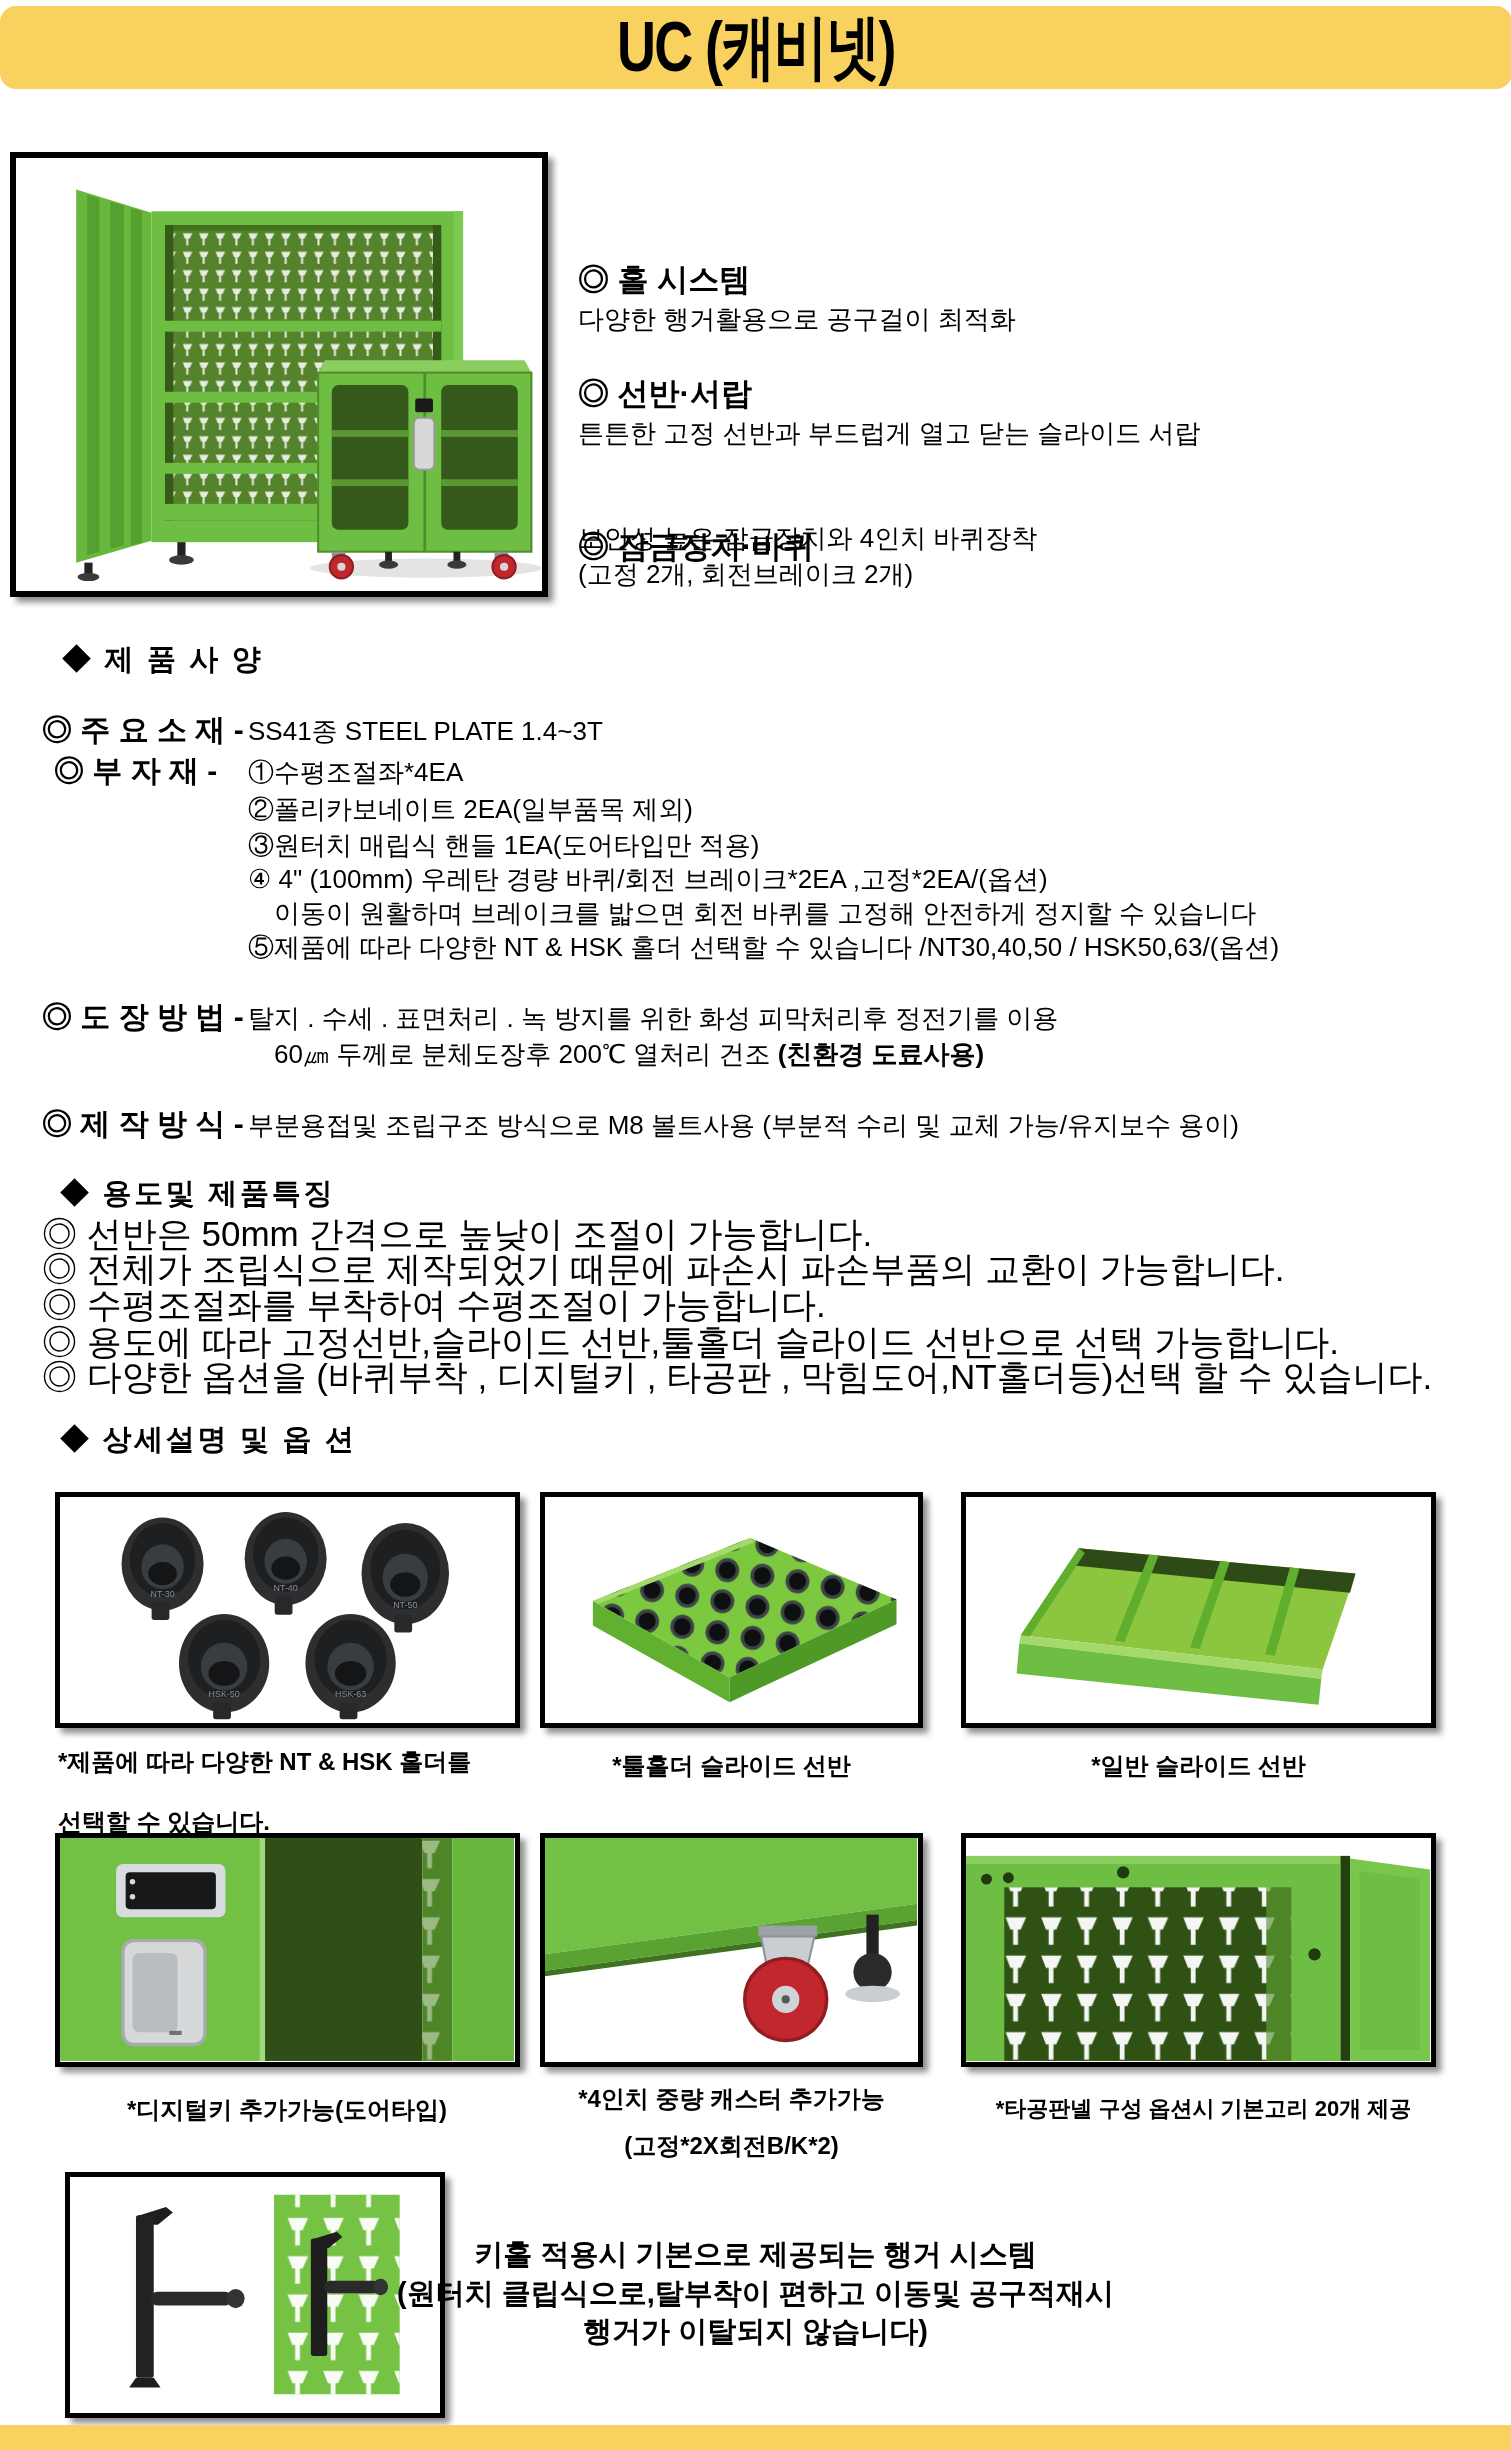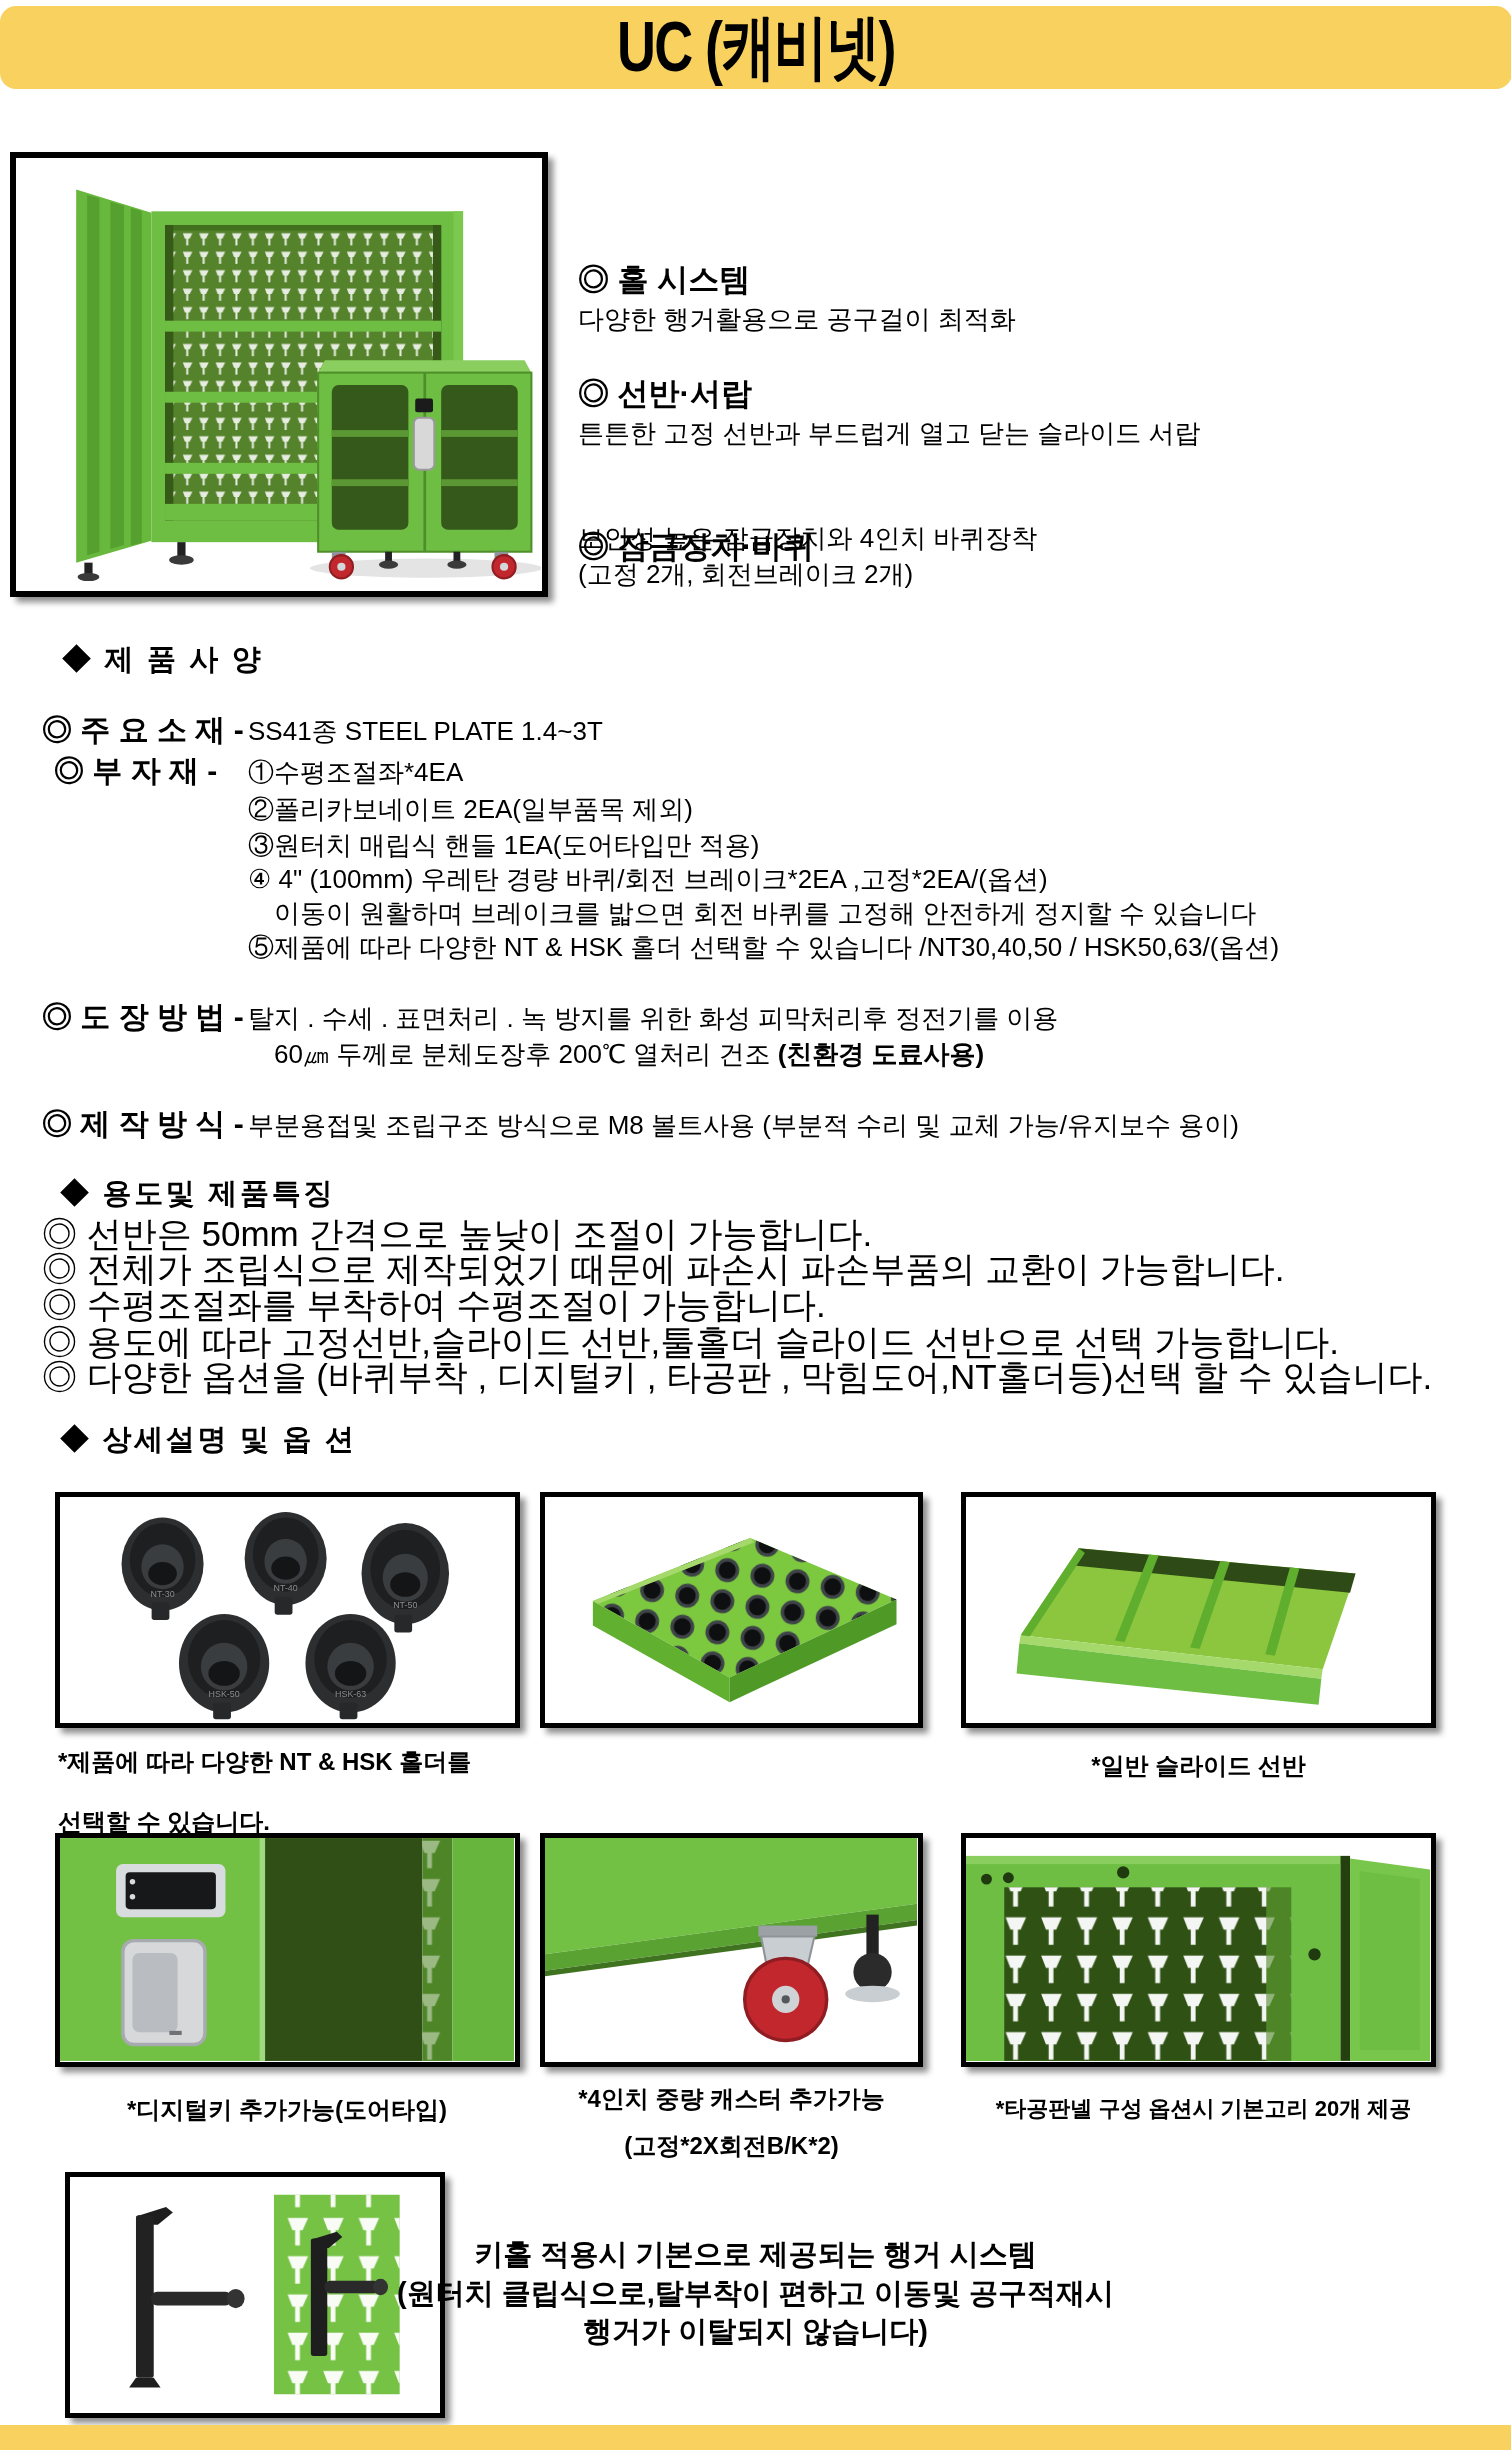--- a/index.html
+++ b/index.html
@@ -230,20 +230,21 @@
       <polygon points="268,84 282,85 232,212 218,210" fill="#5FAE2E"></polygon>
       <polygon points="372,94 386,95 342,222 328,220" fill="#5FAE2E"></polygon>
       <polygon points="474,103 488,104 452,232 438,230" fill="#5FAE2E"></polygon>
       <polygon points="80,202 522,252 520,266 78,214" fill="#A5D96B"></polygon>
       <polygon points="78,214 520,266 516,304 74,258" fill="#6FBE44"></polygon>
     </svg>
   </div>
 
   <div class="abs cap" id="cap1a">*제품에 따라 다양한 NT &amp; HSK 홀더를</div>
   <div class="abs cap" id="cap1b">선택할 수 있습니다.</div>
+  <div class="abs cap center" id="cap2">*툴홀더 슬라이드 선반</div>
   <div class="abs cap center" id="cap3">*일반 슬라이드 선반</div>
 
   <div class="imgbox" id="box-d">
     <svg width="454" height="223" viewBox="0 0 664 326">
       <rect x="0" y="0" width="305" height="326" fill="#72C145"></rect>
       <rect x="292" y="0" width="8" height="326" fill="#9FD87E"></rect>
       <rect x="300" y="0" width="230" height="326" fill="#2F4F16"></rect>
       <rect x="530" y="0" width="44" height="326" fill="#4E8527"></rect>
       <rect x="530" y="0" width="44" height="326" fill="url(#pegBig)" opacity="0.45"></rect>
       <rect x="574" y="0" width="90" height="326" fill="#68B53E"></rect>

